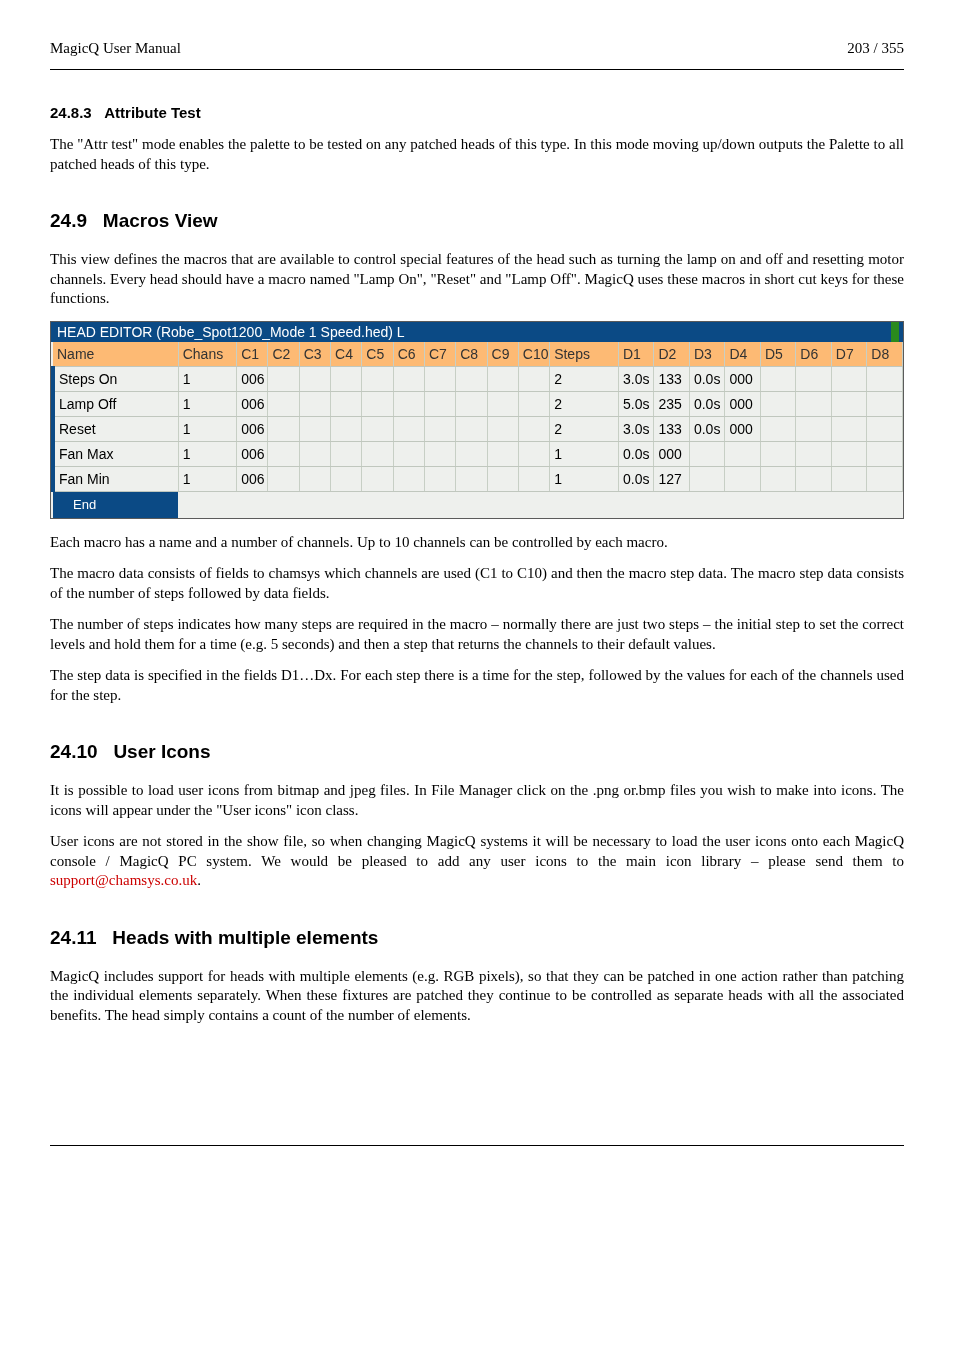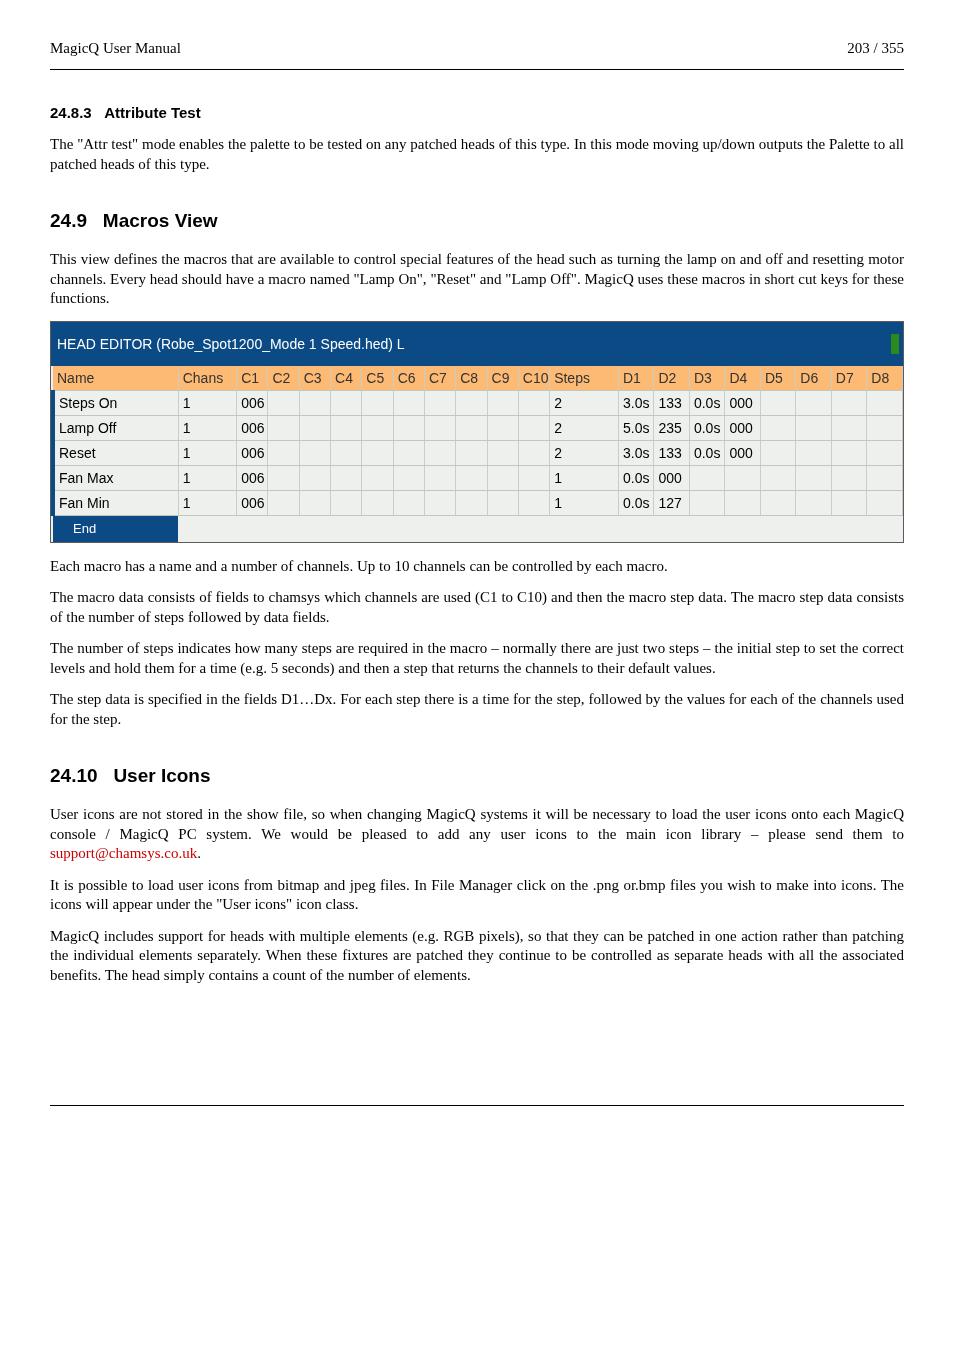--- a/index.html
+++ b/index.html
@@ -56,21 +56,21 @@
   .grid-box {
     border: 1px solid #5b5b5b;
     font-family: "Segoe UI", Tahoma, Arial, sans-serif;
     font-size: 14px;
     background: #eef0ed;
     margin: 6px 0 14px 0;
   }
   .grid-title {
     background: #0b4a85;
     color: #fff;
-    padding: 14px 6px;
+    padding: 2px 6px;
     font-size: 14px;
     display: flex;
     justify-content: space-between;
   }
   .grid-title .corner {
     background: #2a8a1e;
     width: 8px;
     margin: -2px -2px -2px 0;
   }
   table.macros {
@@ -315,21 +315,24 @@
   </div>
 
   <p>Each macro has a name and a number of channels. Up to 10 channels can be controlled by each macro.</p>
   <p>The macro data consists of fields to chamsys which channels are used (C1 to C10) and then the macro step data. The macro step data consists of the number of steps followed by data fields.</p>
   <p>The number of steps indicates how many steps are required in the macro – normally there are just two steps – the initial step to set the correct levels and hold them for a time (e.g. 5 seconds) and then a step that returns the channels to their default values.</p>
   <p>The step data is specified in the fields D1…Dx. For each step there is a time for the step, followed by the values for each of the channels used for the step.</p>
 
   <h2>
     <span>24.10</span>&nbsp;&nbsp;&nbsp;<span>User Icons</span>
   </h2>
+  <p>It is possible to load user icons from bitmap and jpeg files. In File Manager click on the .png or.bmp files you wish to make into icons. The icons will appear under the "User icons" icon class.</p>
   <p>
     <span>User icons are not stored in the show file, so when changing MagicQ systems it will be necessary to load the user icons onto each MagicQ console / MagicQ PC system. We would be pleased to add any user icons to the main icon library – please send them to </span><a class="link">support@chamsys.co.uk</a><span>.</span>
   </p>
-  <p>It is possible to load user icons from bitmap and jpeg files. In File Manager click on the .png or.bmp files you wish to make into icons. The icons will appear under the "User icons" icon class.</p>
-
+
+  <h2>
+    <span>24.11</span>&nbsp;&nbsp;&nbsp;<span>Heads with multiple elements</span>
+  </h2>
   <p>MagicQ includes support for heads with multiple elements (e.g. RGB pixels), so that they can be patched in one action rather than patching the individual elements separately. When these fixtures are patched they continue to be controlled as separate heads with all the associated benefits. The head simply contains a count of the number of elements.</p>
 
   <hr class="bottom-rule">
 </div>
 
 </body></html>

